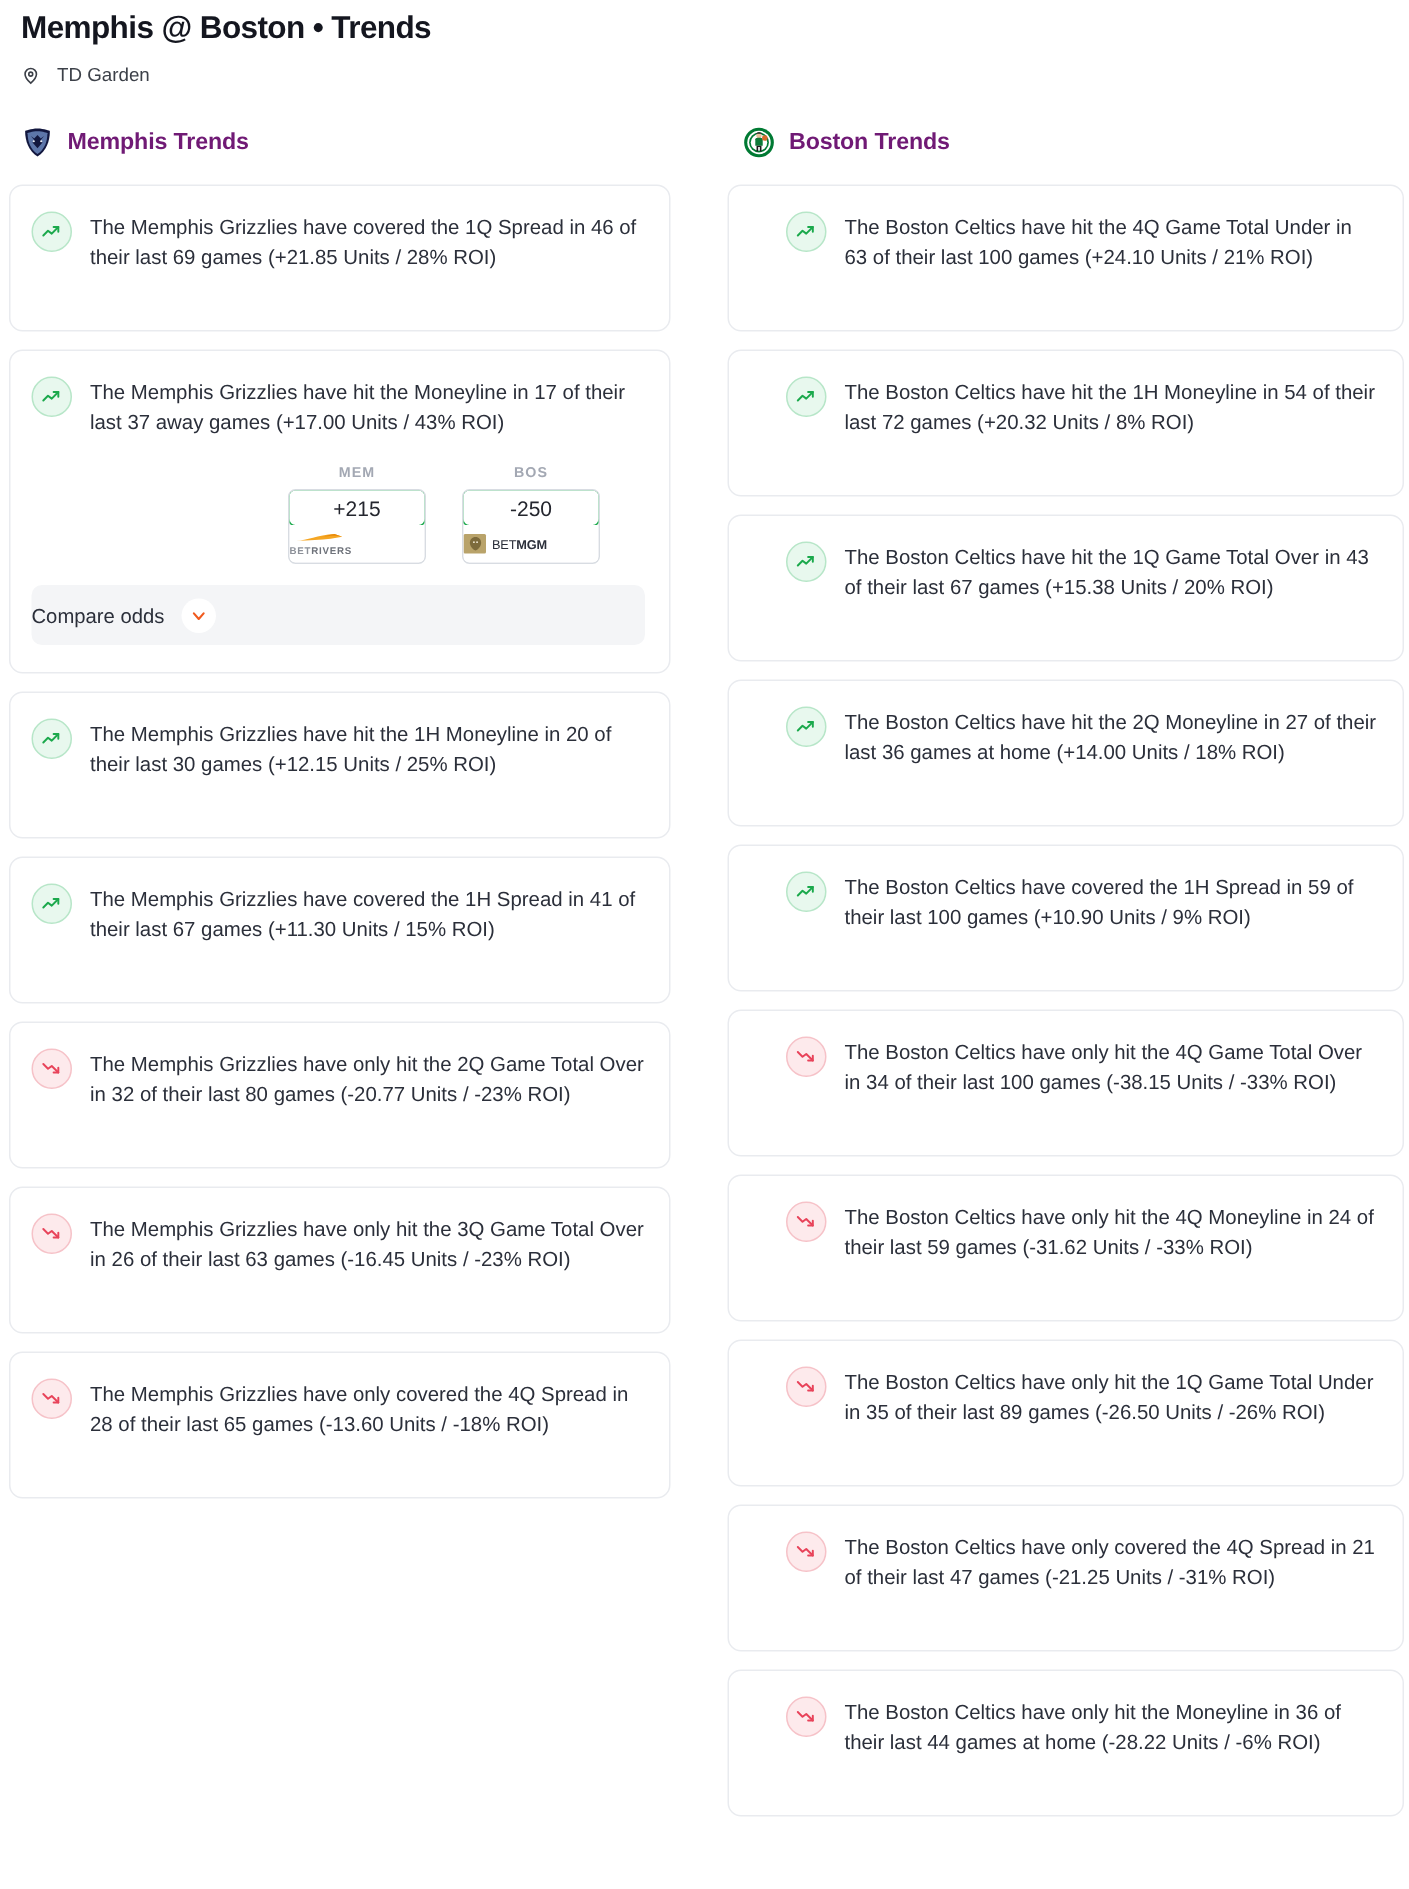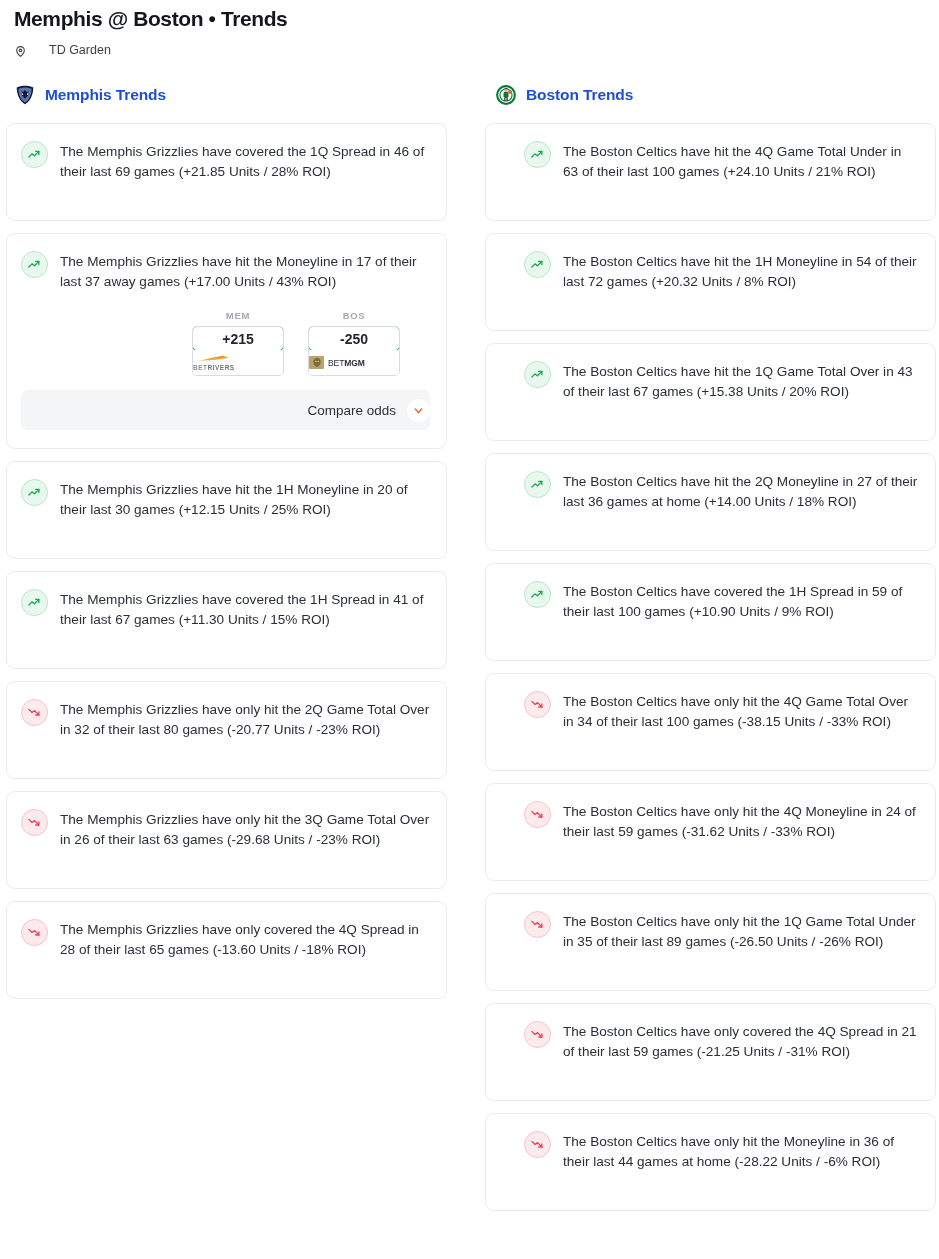--- a/index.html
+++ b/index.html
@@ -23,21 +23,21 @@
     font-weight: bold;
     letter-spacing: -0.4px;
     color: #14161f;
     padding-top: 6px;
     line-height: 26px;
   }
 
   .venue-row {
     display: flex;
     align-items: center;
-    gap: 22px;
+    gap: 11px;
     margin-top: 11px;
   }
   .venue-icon { width: 13px; height: 13px; display: block; flex: none; }
   .venue-name {
     font-size: 12.5px;
     color: #3c4048;
     line-height: 14px;
   }
 
   
@@ -55,21 +55,21 @@
     align-items: center;
     gap: 9px;
     padding-left: 10px;
     margin-bottom: 16px;
     height: 24px;
   }
   .team-logo { width: 22px; height: 22px; flex: none; display: block; }
   .column-title {
     font-size: 15.5px;
     font-weight: bold;
-    color: #1d4ed8;
+    color: #701a75;
     letter-spacing: -0.1px;
   }
 
   
   .trend-card {
     background: #ffffff;
     border: 1px solid #e9ebef;
     border-radius: 9px;
     margin-bottom: 12px;
     padding: 16px 16px 18px 14px;
@@ -134,21 +134,20 @@
     border: 1.5px solid #1ba94c;
     border-radius: 5px;
     height: 25px;
     display: flex;
     align-items: center;
     justify-content: center;
     font-size: 14px;
     color: #24262e;
     background: #fff;
     margin: -1px;
-    font-weight: bold;
   }
   .odds-book {
     height: 25px;
     display: flex;
     align-items: center;
     background: #fff;
   }
 
   
   .br-mark { display: flex; flex-direction: column; align-items: center; gap: 1px; }
@@ -169,21 +168,21 @@
   .mgm-text .light { font-weight: normal; }
   .mgm-text .bold  { font-weight: bold; }
 
   .compare-bar {
     margin-top: 14px;
     background: #f4f5f7;
     border-radius: 7px;
     height: 40px;
     display: flex;
     align-items: center;
-    justify-content: flex-end;
+    justify-content: flex-start;
     gap: 11px;
   }
   .compare-label { font-size: 13.5px; color: #2b2f3a; }
   .chevron-circle {
     width: 23px; height: 23px;
     background: #ffffff;
     border-radius: 50%;
     display: flex; align-items: center; justify-content: center;
   }
 </style>
@@ -333,21 +332,21 @@
 
 
       <div class="trend-card">
         <div class="trend-main">
           <span class="trend-icon down">
             <svg viewBox="0 0 24 24" width="15" height="15" fill="none" stroke="#e8435a" stroke-width="2.1" stroke-linecap="round" stroke-linejoin="round">
               <polyline points="3,7 8,12 12,9 19,16"></polyline>
                 <polyline points="14,16 19,16 19,11"></polyline>
             </svg>
           </span>
-          <span class="trend-text">The Memphis Grizzlies have only hit the 3Q Game Total Over in 26 of their last 63 games (-29.68 Units / -23% ROI)</span>
+          <span class="trend-text">The Memphis Grizzlies have only hit the 3Q Game Total Over in 26 of their last 63 games (-16.45 Units / -23% ROI)</span>
         </div>
       </div>
 
       <div class="trend-card">
         <div class="trend-main">
           <span class="trend-icon down">
             <svg viewBox="0 0 24 24" width="15" height="15" fill="none" stroke="#e8435a" stroke-width="2.1" stroke-linecap="round" stroke-linejoin="round">
               <polyline points="3,7 8,12 12,9 19,16"></polyline>
                 <polyline points="14,16 19,16 19,11"></polyline>
             </svg>
@@ -472,21 +471,21 @@
       </div>
 
       <div class="trend-card">
         <div class="trend-main">
           <span class="trend-icon down">
             <svg viewBox="0 0 24 24" width="15" height="15" fill="none" stroke="#e8435a" stroke-width="2.1" stroke-linecap="round" stroke-linejoin="round">
               <polyline points="3,7 8,12 12,9 19,16"></polyline>
                 <polyline points="14,16 19,16 19,11"></polyline>
             </svg>
           </span>
-          <span class="trend-text">The Boston Celtics have only covered the 4Q Spread in 21 of their last 59 games (-21.25 Units / -31% ROI)</span>
+          <span class="trend-text">The Boston Celtics have only covered the 4Q Spread in 21 of their last 47 games (-21.25 Units / -31% ROI)</span>
         </div>
       </div>
 
       <div class="trend-card">
         <div class="trend-main">
           <span class="trend-icon down">
             <svg viewBox="0 0 24 24" width="15" height="15" fill="none" stroke="#e8435a" stroke-width="2.1" stroke-linecap="round" stroke-linejoin="round">
               <polyline points="3,7 8,12 12,9 19,16"></polyline>
                 <polyline points="14,16 19,16 19,11"></polyline>
             </svg>

